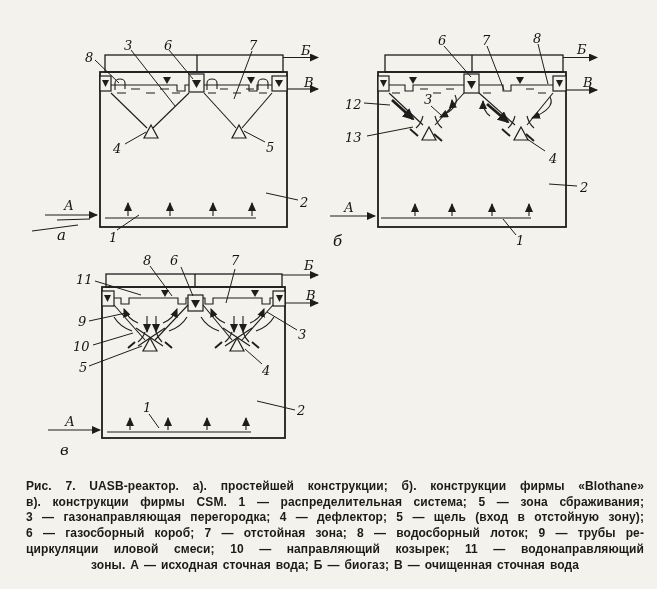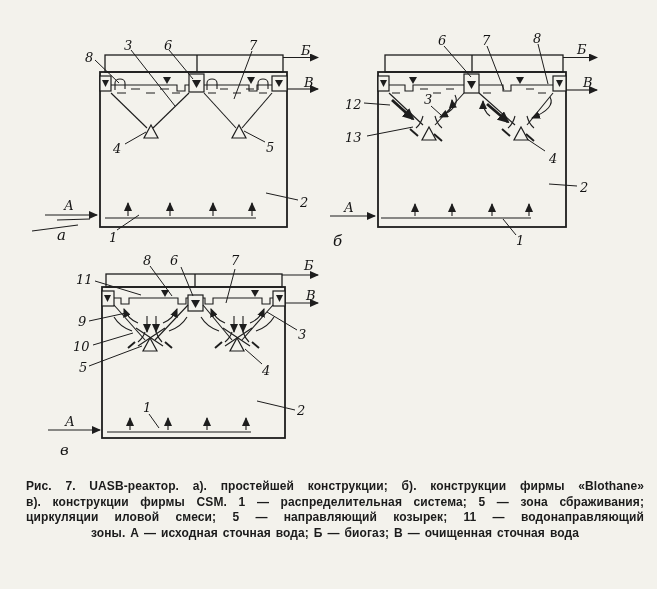--- a/index.html
+++ b/index.html
@@ -310,17 +310,19 @@
       <text class="dl" x="143" y="412">1</text>
       <text class="fl" x="65" y="426">А</text>
       <text class="pl" x="60" y="455">в</text>
     </g>
   </g>
 </svg>
 
   <div class="caption">
     <div class="cap-line">Рис. 7. UASB-реактор. а). простейшей конструкции; б). конструкции фирмы «Blothane»</div>
     <div class="cap-line">в). конструкции фирмы CSM. 1 — распределительная система; 5 — зона сбраживания;</div>
-    <div class="cap-line">циркуляции иловой смеси; 5 — направляющий козырек; 11 — водонаправляющий</div>
+    <div class="cap-line">3 — газонаправляющая перегородка; 4 — дефлектор; 5 — щель (вход в отстойную зону);</div>
+    <div class="cap-line">6 — газосборный короб; 7 — отстойная зона; 8 — водосборный лоток; 9 — трубы ре-</div>
+    <div class="cap-line">циркуляции иловой смеси; 10 — направляющий козырек; 11 — водонаправляющий</div>
     <div class="cap-line c">зоны. А — исходная сточная вода; Б — биогаз; В — очищенная сточная вода</div>
   </div>
 
 </div>
 
 </body></html>

